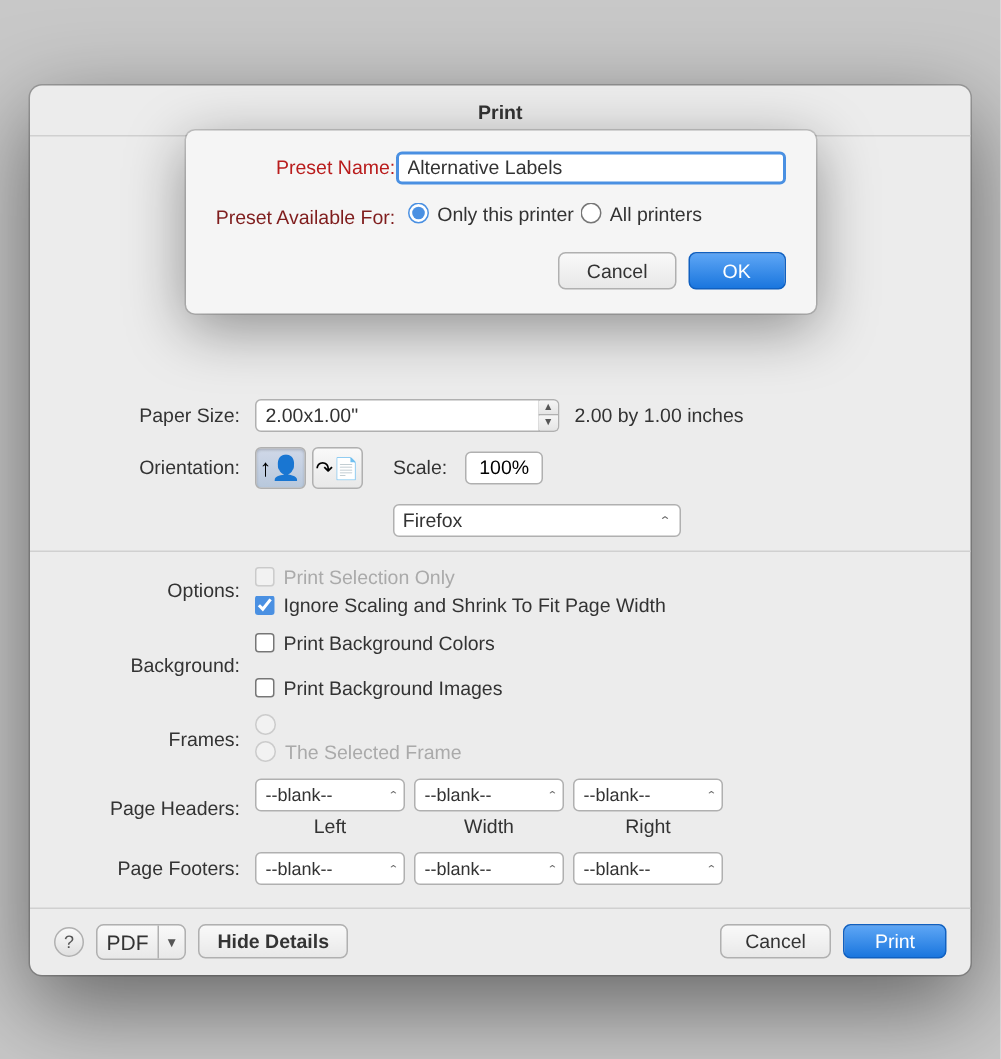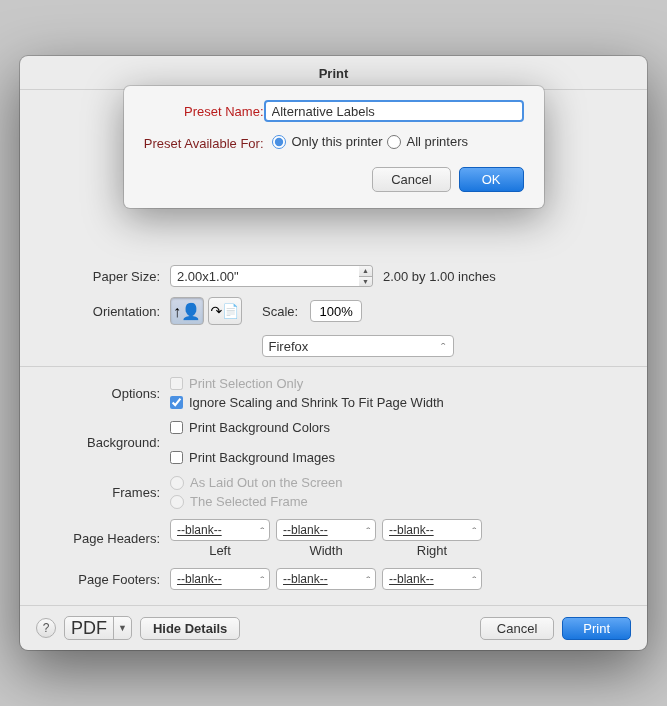--- a/index.html
+++ b/index.html
@@ -349,21 +349,20 @@
       height: 22px;
       border: 1px solid #b0b0b0;
       border-radius: 4px;
       background: white;
       font-size: 12px;
       padding: 0 18px 0 6px;
       appearance: none;
       color: #333;
       cursor: pointer;
       width: 100px;
-      text-decoration: underline;
     }
 
     .blank-select-wrapper::after {
       content: '⌃';
       position: absolute;
       right: 4px;
       top: 50%;
       transform: translateY(-50%) scaleY(0.7);
       font-size: 9px;
       color: #666;
@@ -406,21 +405,21 @@
       align-items: center;
       background: linear-gradient(to bottom, #f9f9f9, #e8e8e8);
       border: 1px solid #b0b0b0;
       border-radius: 5px;
       height: 24px;
       cursor: pointer;
     }
 
     .pdf-label {
       padding: 0 6px;
-      font-size: 18px;
+      font-size: 14px;
       color: #333;
     }
 
     .pdf-arrow {
       border-left: 1px solid #b0b0b0;
       padding: 0 4px;
       font-size: 9px;
       color: #555;
       height: 100%;
       display: flex;
@@ -557,21 +556,20 @@
           <span>Print Background Images</span>
         </label>
       </div>
     </div>
 
     <div class="form-row">
       <div class="form-label">Frames:</div>
       <div class="frames-group">
         <label class="radio-item" style="color:#aaa;">
           <input type="radio" name="frames" disabled="" style="">
-          <span>As Laid Out on the Screen</span>
         </label>
         <label class="radio-item" style="color:#aaa;">
           <input type="radio" name="frames" disabled="" style="">
           <span>The Selected Frame</span>
         </label>
       </div>
     </div>
 
     <div class="form-row">
       <div class="form-label">Page Headers:</div>

